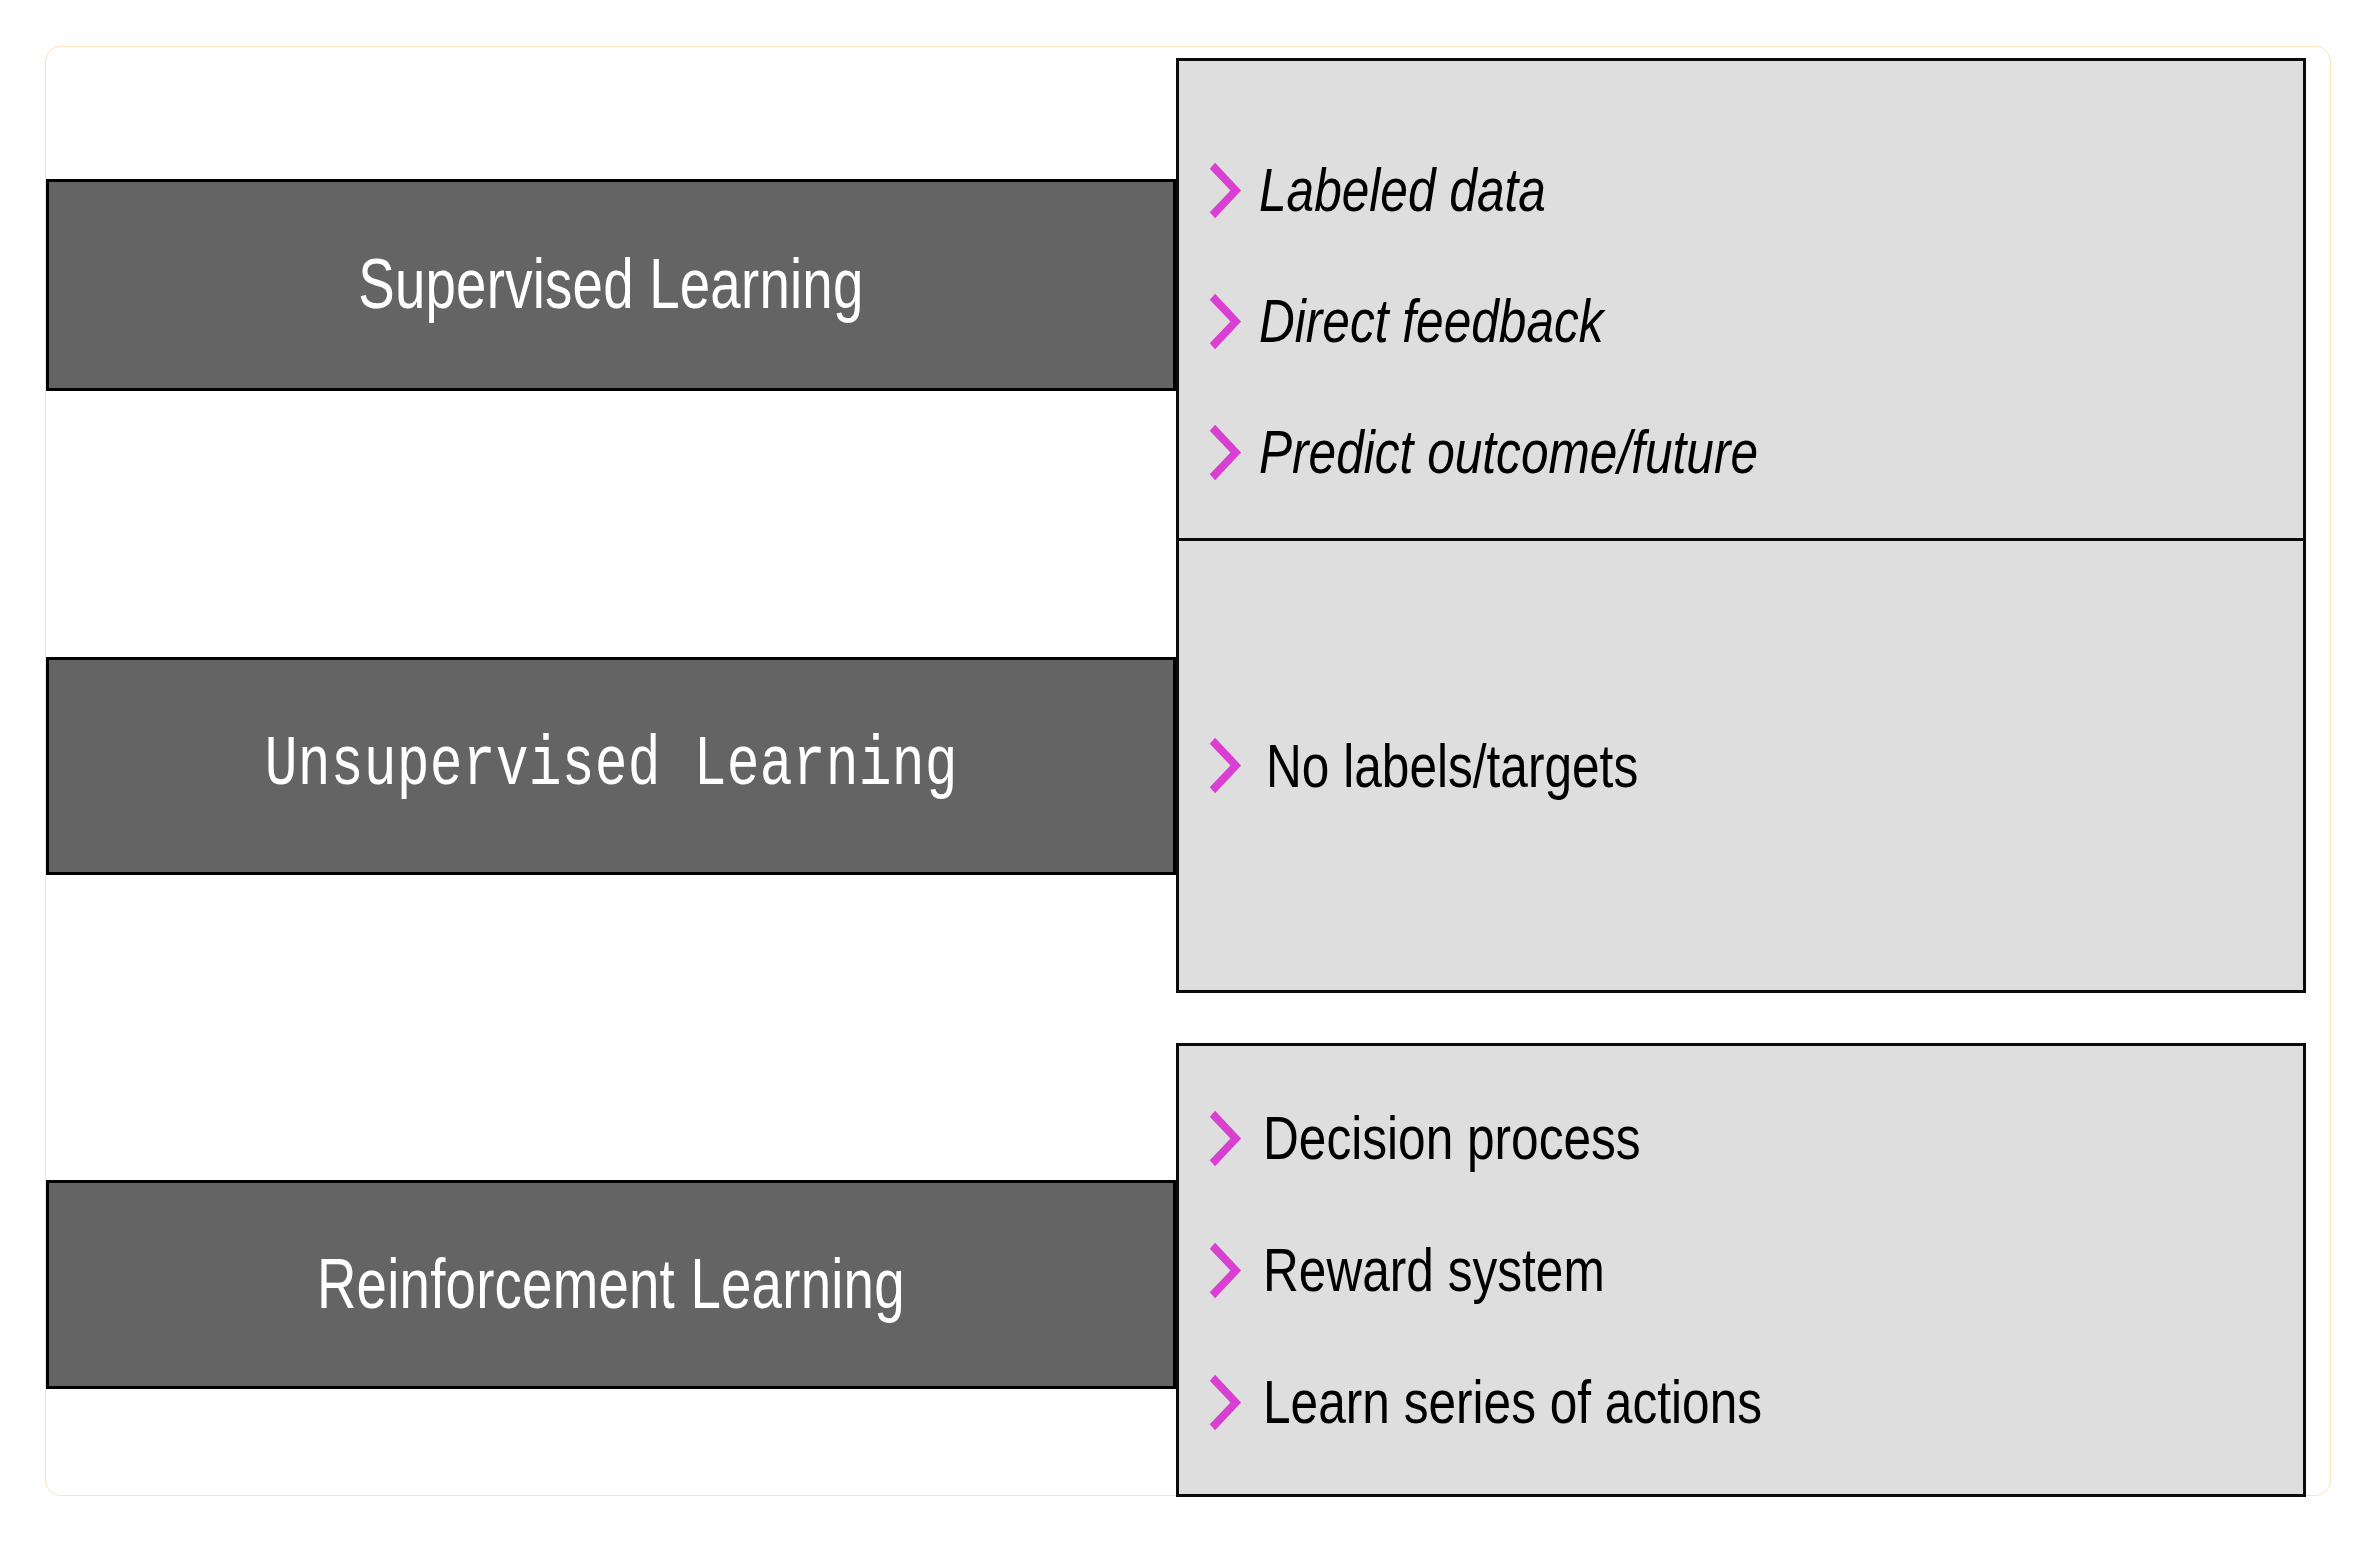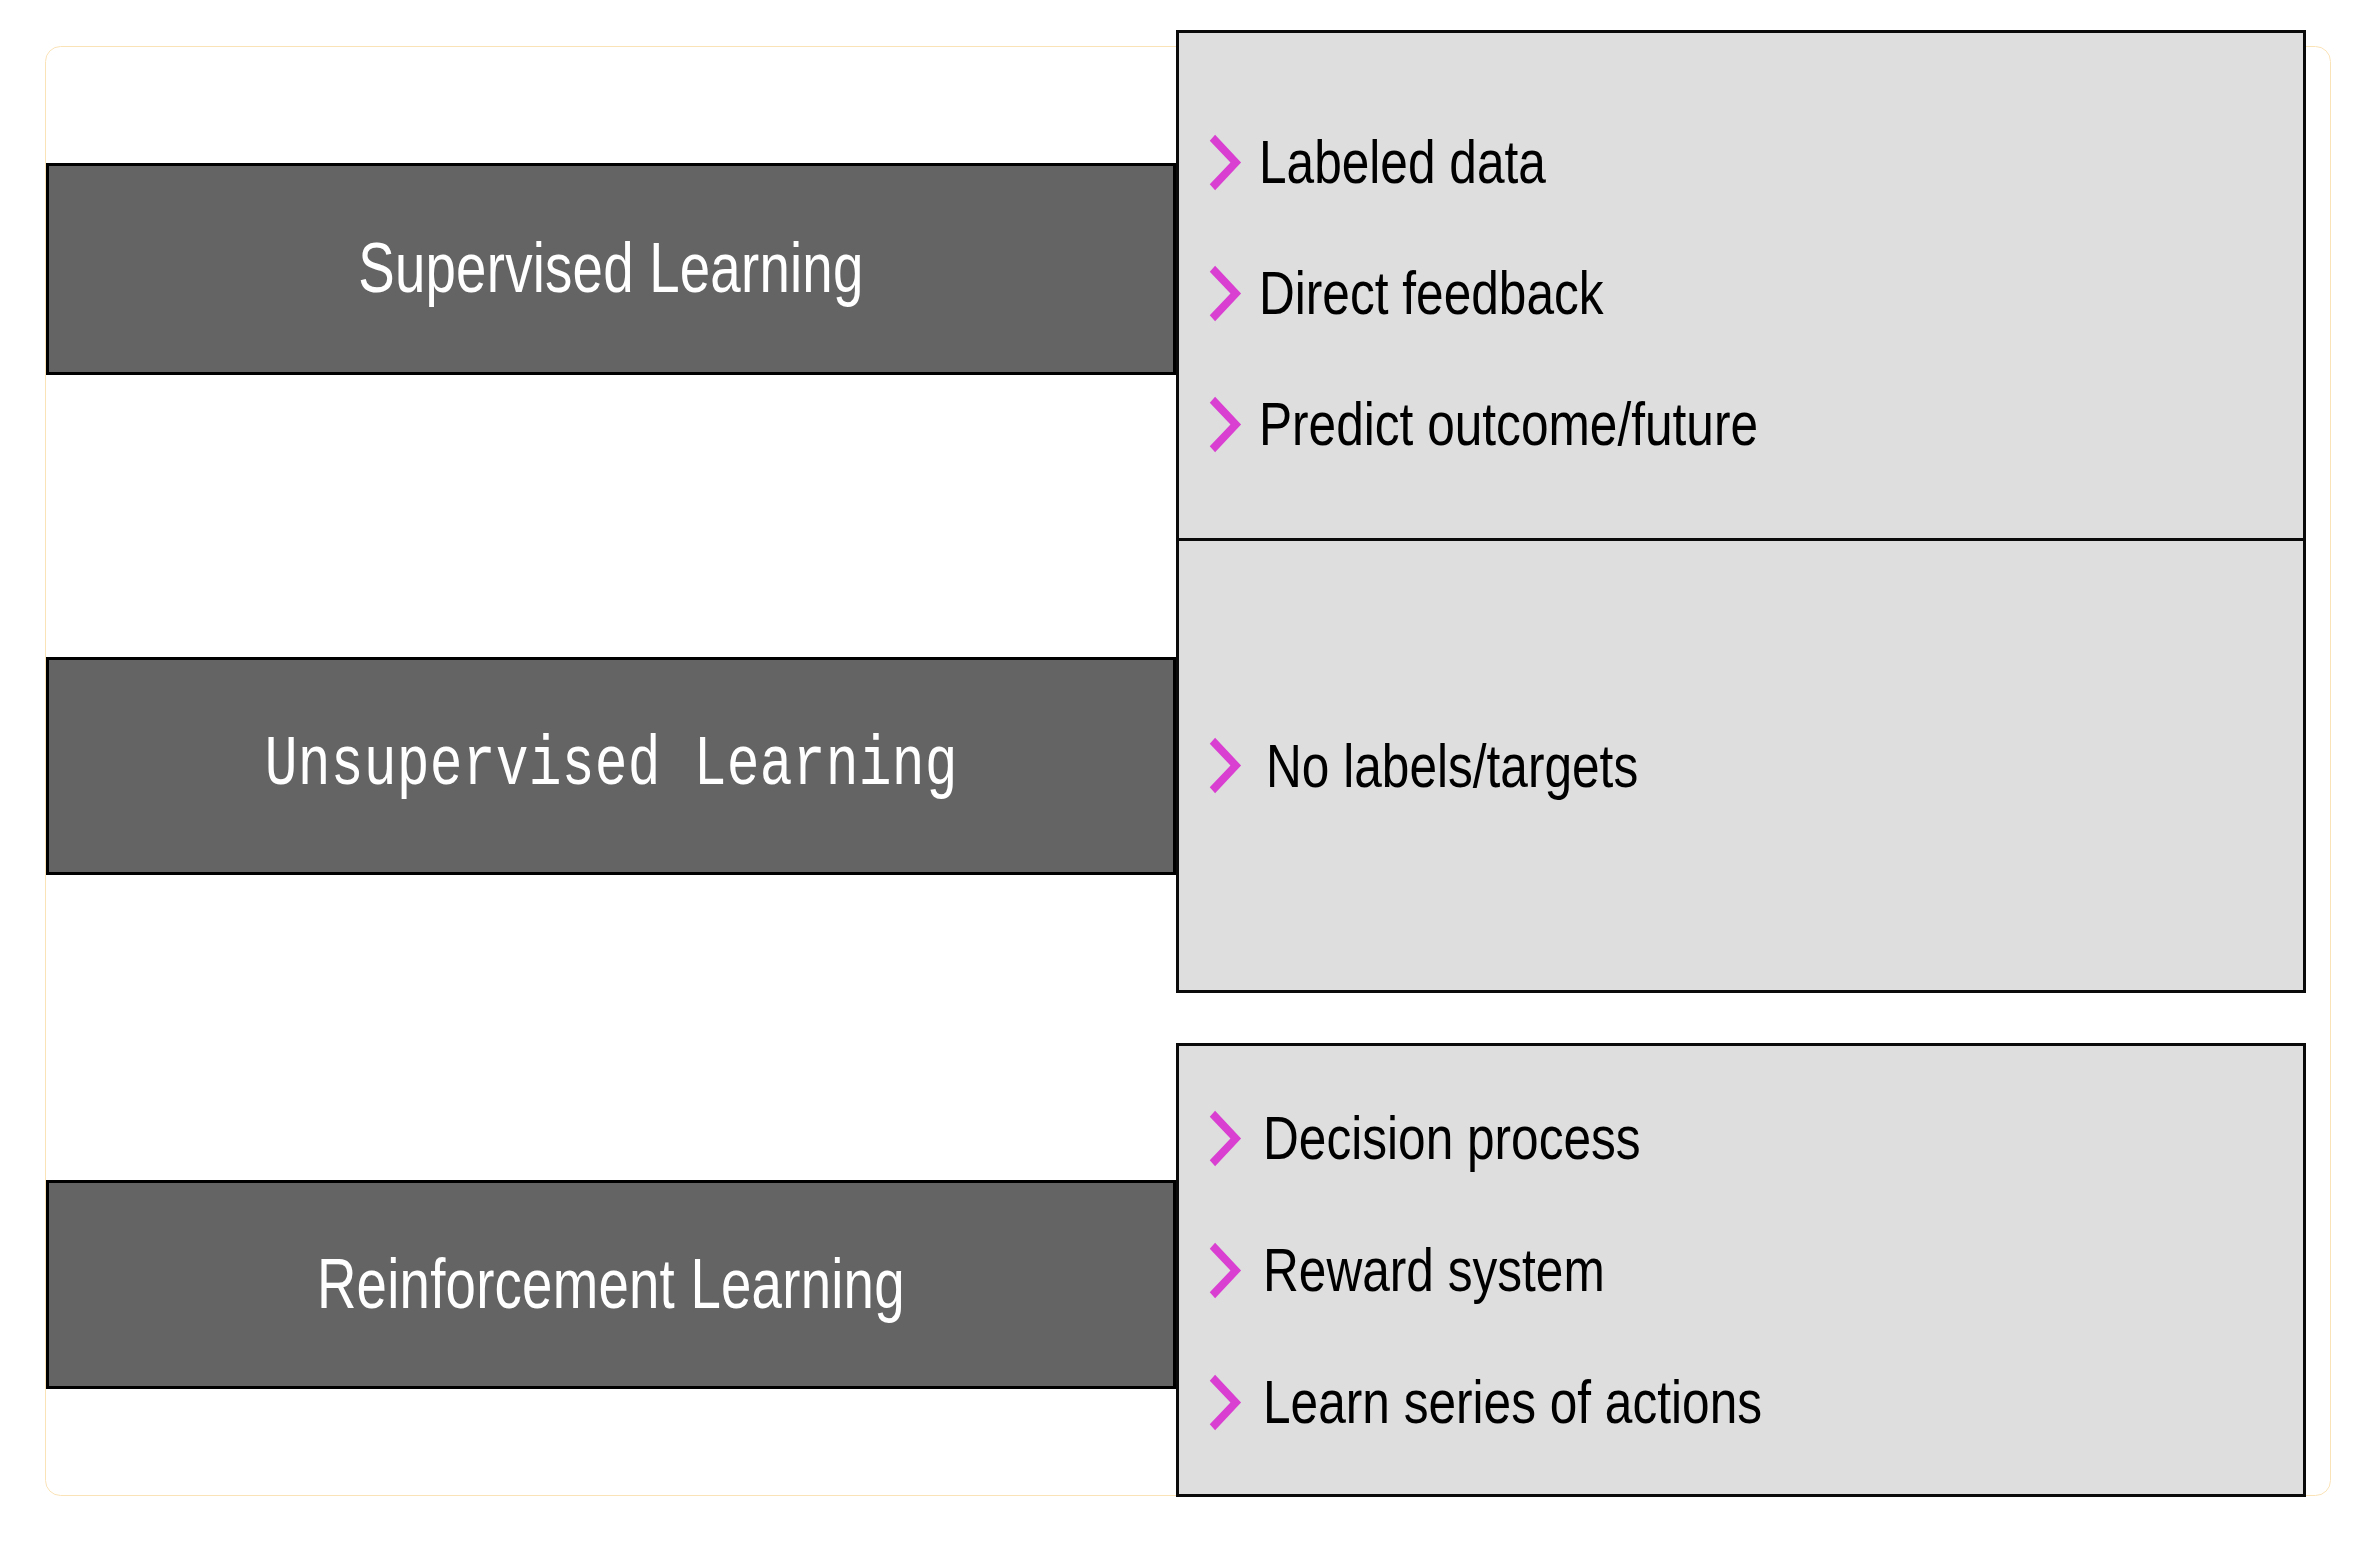--- a/index.html
+++ b/index.html
@@ -44,38 +44,38 @@
     color: #ffffff;
     font-size: 70px;
     line-height: 1.05;
     letter-spacing: 0.3px;
     white-space: nowrap;
     transform: scaleX(0.78);
     transform-origin: center center;
     font-weight: 400;
   }
 
-  #bar-supervised      { top: 163px;  height: 212px; }
+  #bar-supervised      { top: 179px;  height: 212px; }
   #bar-unsupervised    { top: 657px; height: 218px; font-family: Liberation Mono, monospace; }
   #bar-reinforcement   { top: 1180px; height: 209px; }
 
   
   .detail-panel {
     position: absolute;
     left: 1176px;
     width: 1130px;
     background: #dedede;
     border: 3.6px solid #0a0a0a;
     box-sizing: border-box;
     display: flex;
     flex-direction: column;
     justify-content: center;
     padding: 0 0 0 30px;
   }
-  #panel-supervised    { top: 30px;   height: 526px; }
+  #panel-supervised    { top: 58px;   height: 526px; font-style: italic; }
   #panel-unsupervised  { top: 538px;  height: 455px; gap: 36px; }
   #panel-reinforcement { top: 1043px; height: 454px; }
 
   .bullet-row {
     display: flex;
     align-items: center;
     height: 128px;
   }
   .chevron-icon {
     flex: 0 0 auto;

